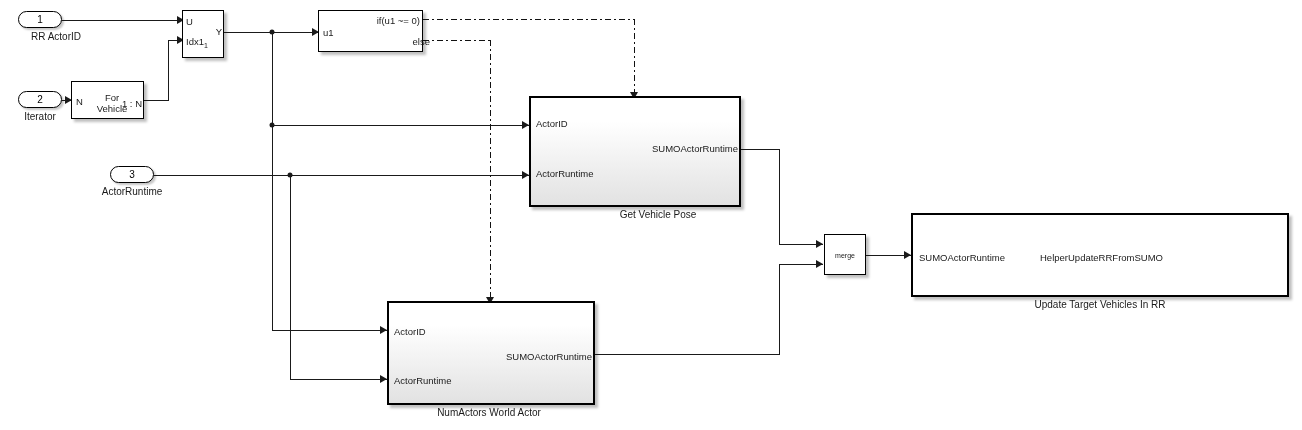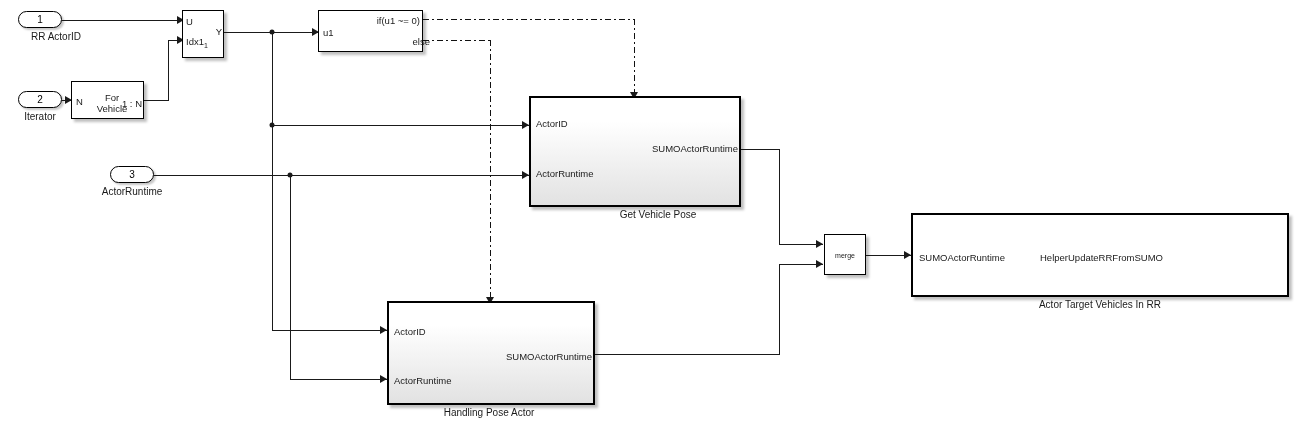--- a/index.html
+++ b/index.html
@@ -136,32 +136,32 @@
   <div class="v" style="left:779px;top:149px;height:95px;"></div>
   <div class="h" style="left:779px;top:244px;width:44px;"></div>
   <div class="arr right" style="left:816px;top:239.8px;"></div>
 
   <div class="lbl c" style="left:489px;top:306px;">else { }</div>
   <div class="blk thick grad" style="left:387px;top:301px;width:208px;height:104px;">
     <span class="pt" style="left:5px;top:24px;">ActorID</span>
     <span class="pt" style="left:5px;top:73px;">ActorRuntime</span>
     <span class="pt r" style="left:203px;top:49px;">SUMOActorRuntime</span>
   </div>
-  <div class="lbl c" style="left:489px;top:408px;">Handling Pose Actor</div>
+  <div class="lbl c" style="left:489px;top:408px;">NumActors World Actor</div>
 
   <div class="h" style="left:595px;top:354px;width:185px;"></div>
   <div class="v" style="left:779px;top:264px;height:90px;"></div>
   <div class="h" style="left:779px;top:264px;width:44px;"></div>
   <div class="arr right" style="left:816px;top:259.8px;"></div>
 
   <div class="blk" style="left:824px;top:234px;width:42px;height:41px;">
     <span class="mergetxt">merge</span>
   </div>
   <div class="h" style="left:866px;top:255px;width:45px;"></div>
   <div class="arr right" style="left:904px;top:250.8px;"></div>
 
   <div class="blk thick" style="left:911px;top:213px;width:378px;height:84px;">
     <span class="pt" style="left:6px;top:38px;">SUMOActorRuntime</span>
     <span class="pt" style="left:127px;top:38px;">HelperUpdateRRFromSUMO</span>
   </div>
-  <div class="lbl c" style="left:1100px;top:300px;">Actor Target Vehicles In RR</div>
+  <div class="lbl c" style="left:1100px;top:300px;">Update Target Vehicles In RR</div>
 
 </div>
 
 </body></html>

